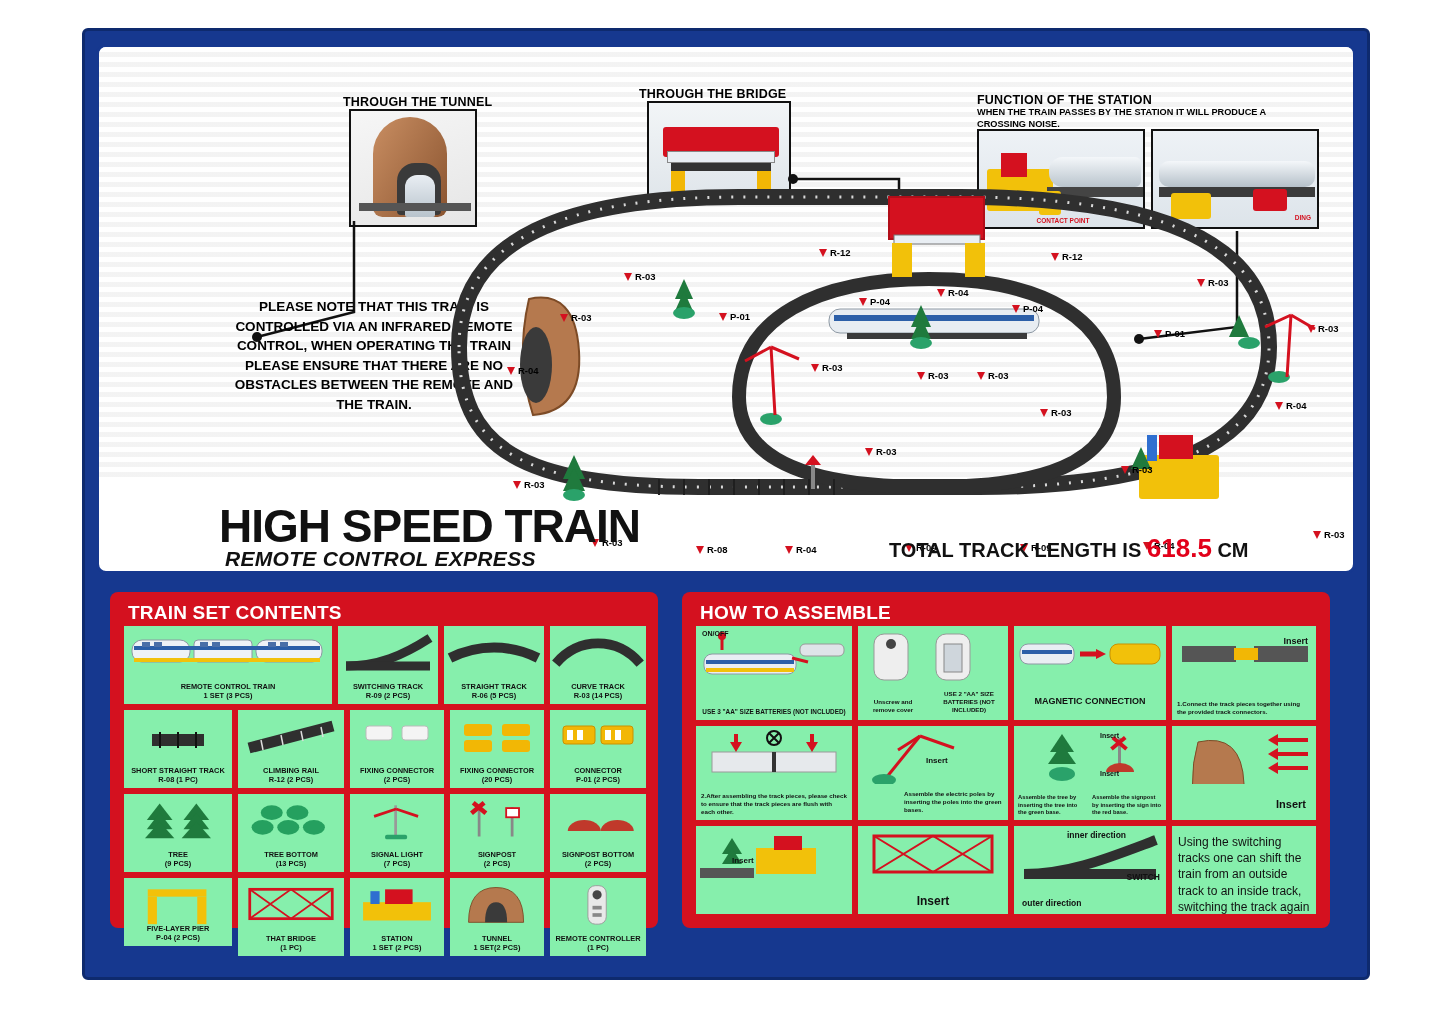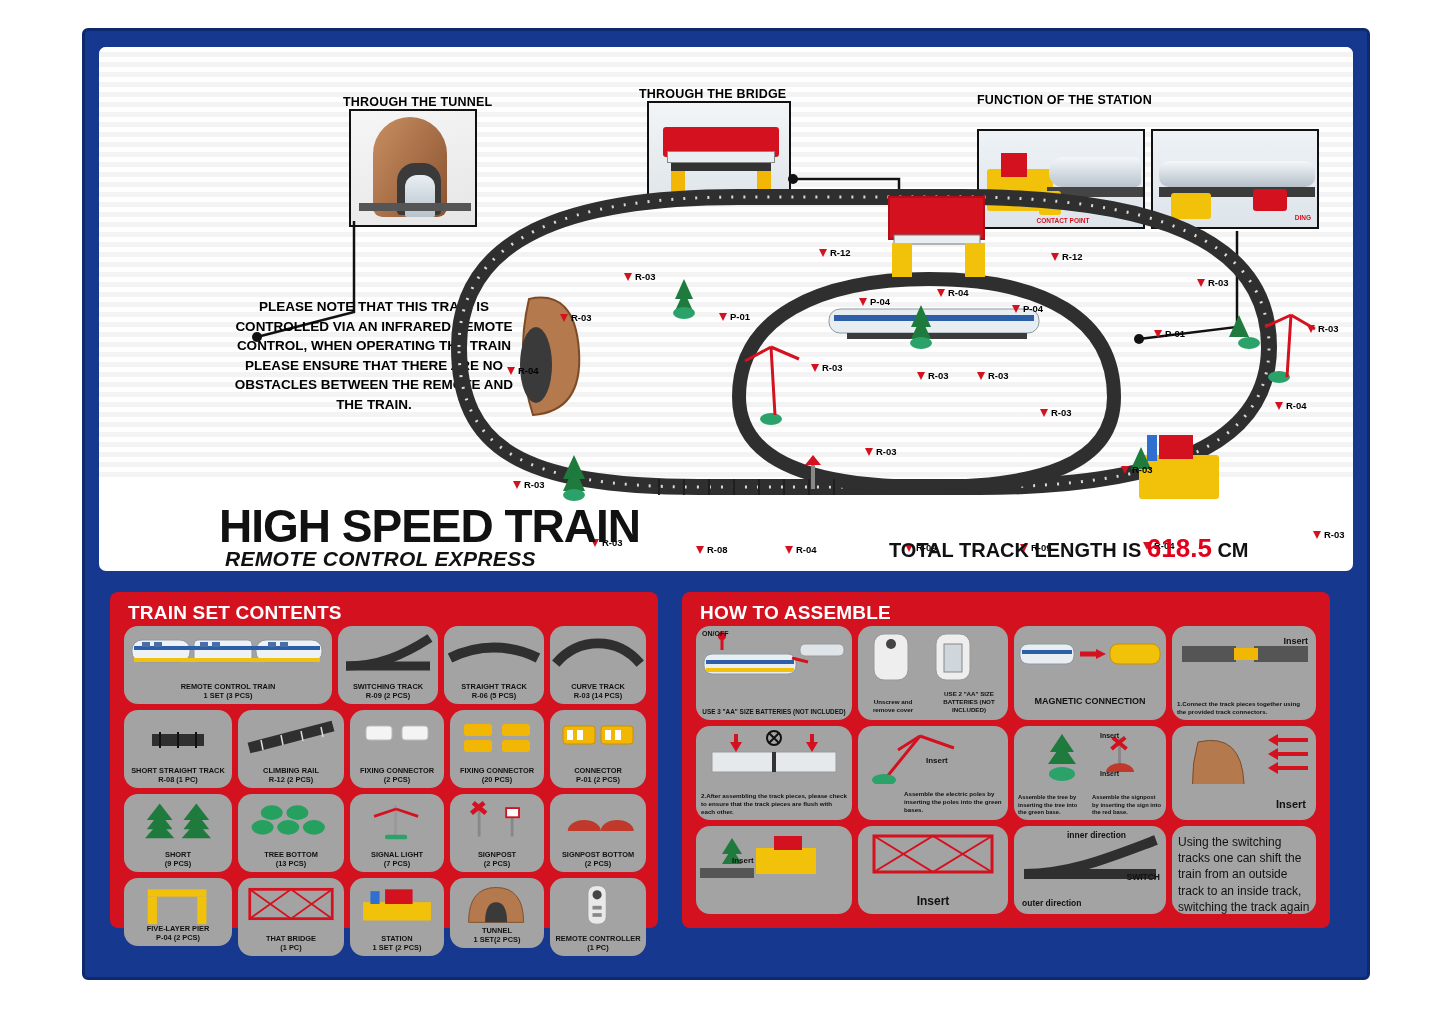--- a/index.html
+++ b/index.html
@@ -74,21 +74,21 @@
 
   
   .red-panel {
     position:absolute; background:#d4111f; border-radius:8px;
   }
   .red-panel .panel-title {
     position:absolute; left:18px; top:10px;
     font-size:19px; font-weight:bold; color:#fff; letter-spacing:.2px;
   }
   .cell {
-    position:absolute; background:#a3a3a3; border-radius:14px; overflow:hidden;
+    position:absolute; background:#86efac; border-radius:0; overflow:hidden;
   }
   .cell .cap {
     position:absolute; left:0; right:0; bottom:4px; text-align:center;
     font-size:7.4px; font-weight:bold; color:#111; line-height:1.25;
   }
   .art { position:absolute; left:0; right:0; top:0; }
 </style>
 </head>
 <body>
 
@@ -121,20 +121,21 @@
       <div style="position:absolute;left:22px;top:60px;width:100px;height:8px;background:#333;"></div>
       <div style="position:absolute;left:22px;top:68px;width:14px;height:22px;background:#f2b705;"></div>
       <div style="position:absolute;left:108px;top:68px;width:14px;height:22px;background:#f2b705;"></div>
     </div>
     <svg style="position:absolute;left:680px;top:120px;width:170px;height:110px;">
       <path d="M14 12 L120 12 L120 70" stroke="#111" stroke-width="2.5" fill="none"></path>
       <circle cx="14" cy="12" r="5" fill="#111"></circle>
     </svg>
 
     <div class="hdr" style="left:878px; top:46px;">FUNCTION OF THE STATION</div>
+    <div class="small-txt" style="left:878px; top:60px; width:300px;">WHEN THE TRAIN PASSES BY THE STATION IT WILL PRODUCE A CROSSING NOISE.</div>
     <div class="photo" style="left:878px; top:82px; width:168px; height:100px;">
       <div style="position:absolute;inset:0;background:linear-gradient(180deg,#eef2f6,#dde4ea);"></div>
       <div style="position:absolute;left:8px;top:38px;width:66px;height:42px;background:#f2c10a;border-radius:3px;"></div>
       <div style="position:absolute;left:22px;top:22px;width:26px;height:24px;background:#d4111f;"></div>
       <div style="position:absolute;left:70px;top:26px;width:92px;height:30px;border-radius:14px 6px 6px 14px;background:linear-gradient(180deg,#f4f7fa,#b9c4cd);"></div>
       <div style="position:absolute;left:68px;top:56px;width:96px;height:10px;background:#444;"></div>
       <div style="position:absolute;left:60px;top:60px;width:22px;height:24px;background:#f2c10a;border-radius:3px;"></div>
       <div style="position:absolute;left:40px;bottom:3px;right:36px;text-align:center;font-size:6.5px;font-weight:bold;color:#d4111f;">CONTACT POINT</div>
     </div>
     <div class="photo" style="left:1052px; top:82px; width:168px; height:100px;">
@@ -391,21 +392,21 @@
           <g fill="#1f7a3d">
                 <polygon points="34,6 48,24 20,24"></polygon>
                 <polygon points="34,16 48,34 20,34"></polygon>
                 <polygon points="34,26 50,44 18,44"></polygon>
           <polygon points="74,6 88,24 60,24"></polygon>
                 <polygon points="74,16 88,34 60,34"></polygon>
                 <polygon points="74,26 90,44 58,44"></polygon>
               </g>
         </svg></div>
           <div class="cap">
-            <div>SHORT</div>
+            <div>TREE</div>
             <div>(9 PCS)</div>
           </div>
         </div>
         <div class="cell" style="left: 128px; top: 202px; width: 106px; height: 78px;">
           <div class="art" style="position: absolute; left: 0px; right: 0px; top: 4px; height: 44px;"><svg viewBox="0 0 106 48" style="width:100%;height:100%">
           <g fill="#25a05f">
                 <ellipse cx="32" cy="16" rx="12" ry="8"></ellipse>
                 <ellipse cx="60" cy="16" rx="12" ry="8"></ellipse>
           <ellipse cx="22" cy="32" rx="12" ry="8"></ellipse>
                 <ellipse cx="50" cy="32" rx="12" ry="8"></ellipse>
@@ -479,21 +480,21 @@
           <div class="art" style="position: absolute; left: 0px; right: 0px; top: 4px; height: 44px;"><svg viewBox="0 0 94 48" style="width:100%;height:100%">
           <rect x="10" y="22" width="74" height="20" fill="#f2c10a"></rect>
           <rect x="34" y="8" width="30" height="16" fill="#d4111f"></rect>
           <rect x="18" y="10" width="10" height="14" fill="#2f6fd0"></rect>
         </svg></div>
           <div class="cap">
             <div>STATION</div>
             <div>1 SET (2 PCS)</div>
           </div>
         </div>
-        <div class="cell" style="left: 340px; top: 286px; width: 94px; height: 70px;">
+        <div class="cell" style="left: 340px; top: 286px; width: 94px; height: 78px;">
           <div class="art" style="position: absolute; left: 0px; right: 0px; top: 4px; height: 44px;"><svg viewBox="0 0 94 48" style="width:100%;height:100%">
           <path d="M16 44 q0 -38 30 -38 q30 0 30 38 z" fill="#b5794e" stroke="#7d4b26"></path>
           <path d="M34 44 q0 -22 12 -22 q12 0 12 22 z" fill="#3a3a3a"></path>
         </svg></div>
           <div class="cap">
             <div>TUNNEL</div>
             <div>1 SET(2 PCS)</div>
           </div>
         </div>
         <div class="cell" style="left: 440px; top: 286px; width: 96px; height: 78px;">

